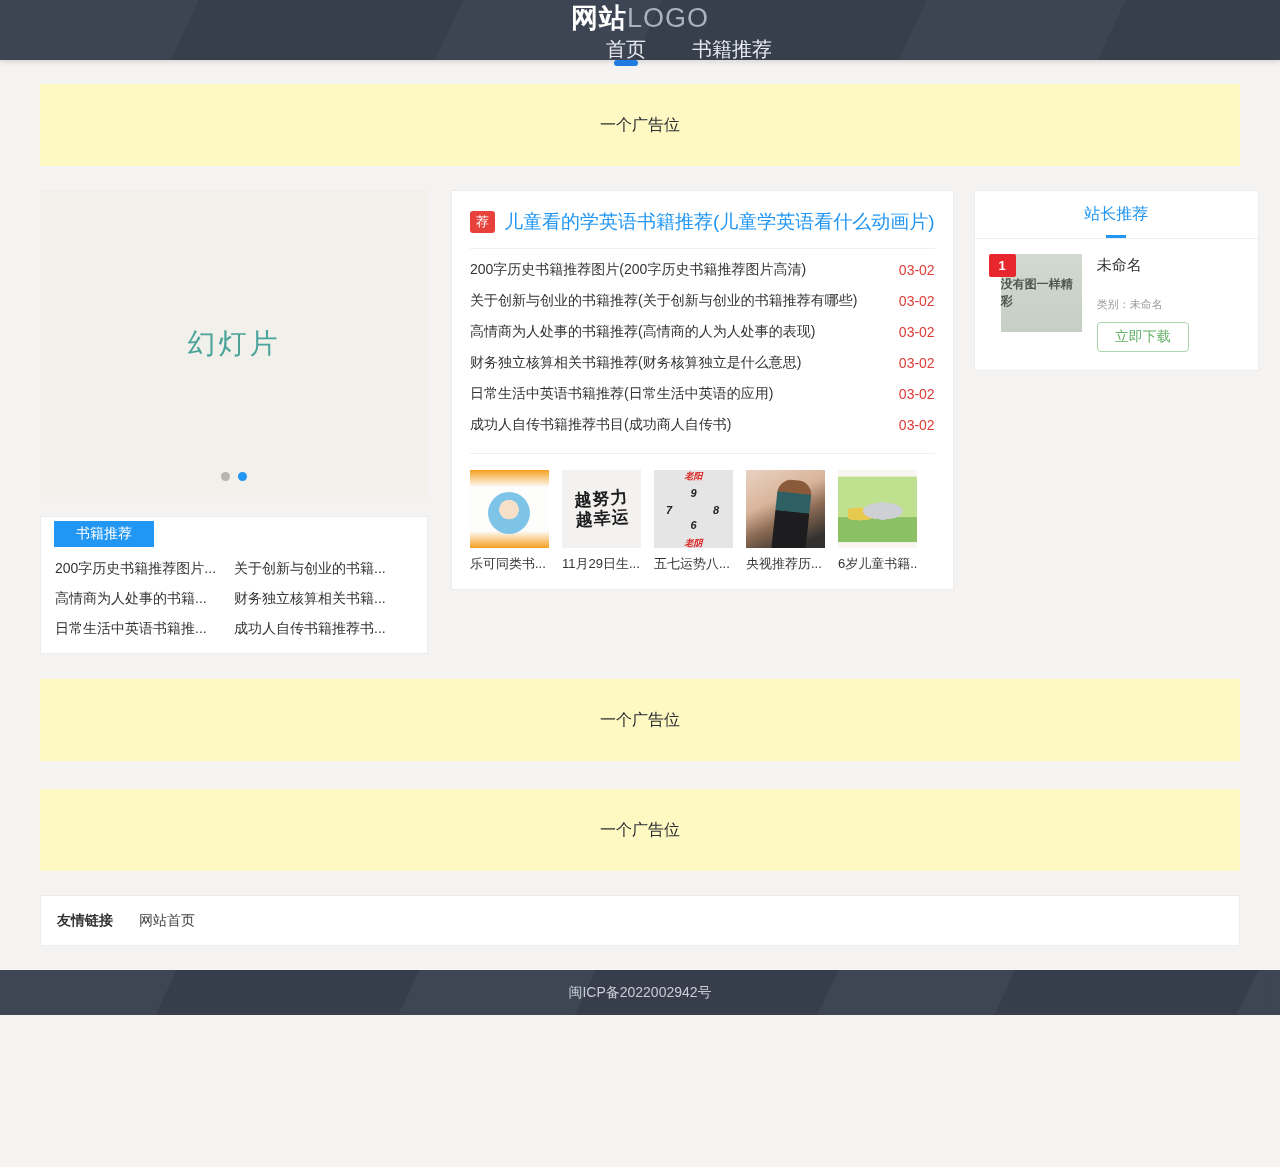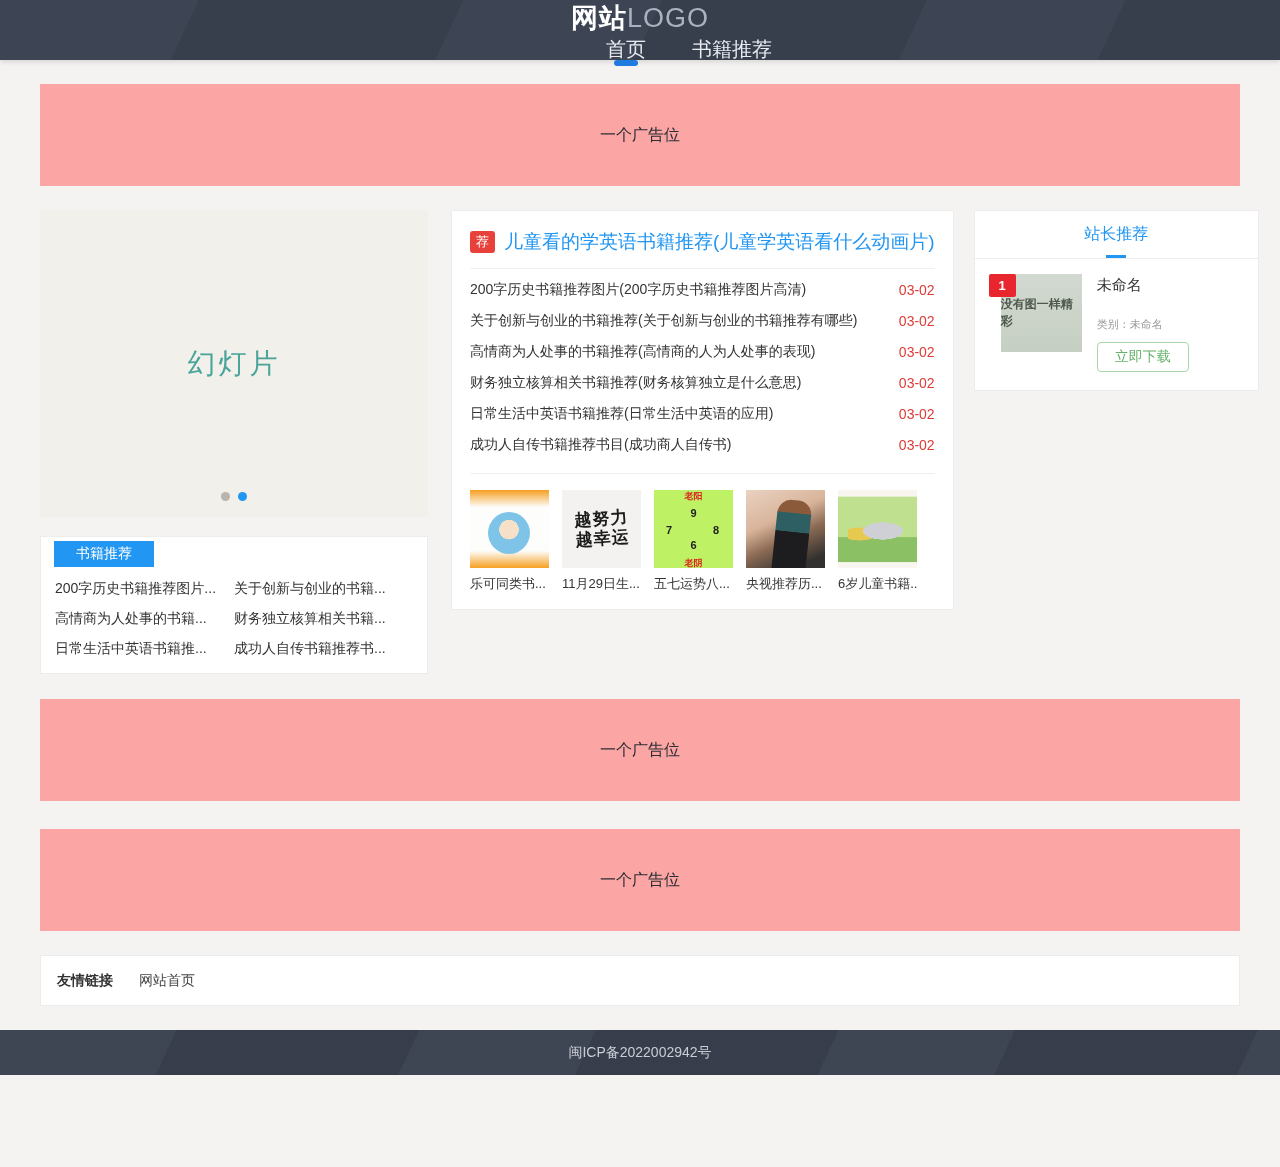--- a/index.html
+++ b/index.html
@@ -40,21 +40,21 @@
     font-family:"Liberation Sans","DejaVu Sans",sans-serif;
   }
   .search-box input::placeholder { color:#7d8695; }
   .search-btn {
     width:44px; height:100%; border:none; background:transparent; cursor:pointer;
     display:flex; align-items:center; justify-content:center;
   }
 
   
   .ad-banner {
-    height:102px; background:#fca5a5; display:flex; align-items:center; justify-content:center;
+    height:82px; background:#fef9c3; display:flex; align-items:center; justify-content:center;
     font-size:16px; color:#2b2e33;
   }
   .ad-1 { margin-top:24px; }
   .ad-2 { margin-top:25px; }
   .ad-3 { margin-top:28px; }
 
   
   .main-row { margin-top:24px; display:flex; align-items:flex-start; }
   .col-left { width:388px; flex:none; }
   .col-mid { flex:1; margin:0 20px 0 23px; }
@@ -113,21 +113,21 @@
   }
   .art-1::after {
     content:""; position:absolute; left:18px; top:22px; width:42px; height:42px;
     border-radius:50%; background:radial-gradient(circle at 50% 42%,#f6e0c8 0 30%,#7ec4e8 31% 100%);
   }
   .art-2 { background:#f3f2f0; display:flex; align-items:center; justify-content:center; }
   .art-2 .calligraphy {
     font-size:17px; font-weight:bold; color:#1c1c1c; line-height:20px;
     text-align:center; transform:rotate(-4deg); letter-spacing:1px;
   }
-  .art-3 { background:#bef264; }
+  .art-3 { background:#e5e5e5;font-style:italic; }
   .art-3 span { position:absolute; font-size:11px; font-weight:bold; color:#222; }
   .art-3 .bars { color:#d22; font-size:9px; letter-spacing:0; line-height:4px; }
   .n-top { top:17px; left:50%; transform:translateX(-50%); }
   .n-left { top:34px; left:12px; }
   .n-right { top:34px; right:14px; }
   .n-bottom { bottom:17px; left:50%; transform:translateX(-50%); }
   .lbl-top { top:4px; left:50%; transform:translateX(-50%); }
   .lbl-bottom { bottom:3px; left:50%; transform:translateX(-50%); }
   .art-4 { background:linear-gradient(155deg,#e9d2c2 0%,#d9b49b 38%,#8c6b54 60%,#33312f 88%); }
   .art-4::after {

